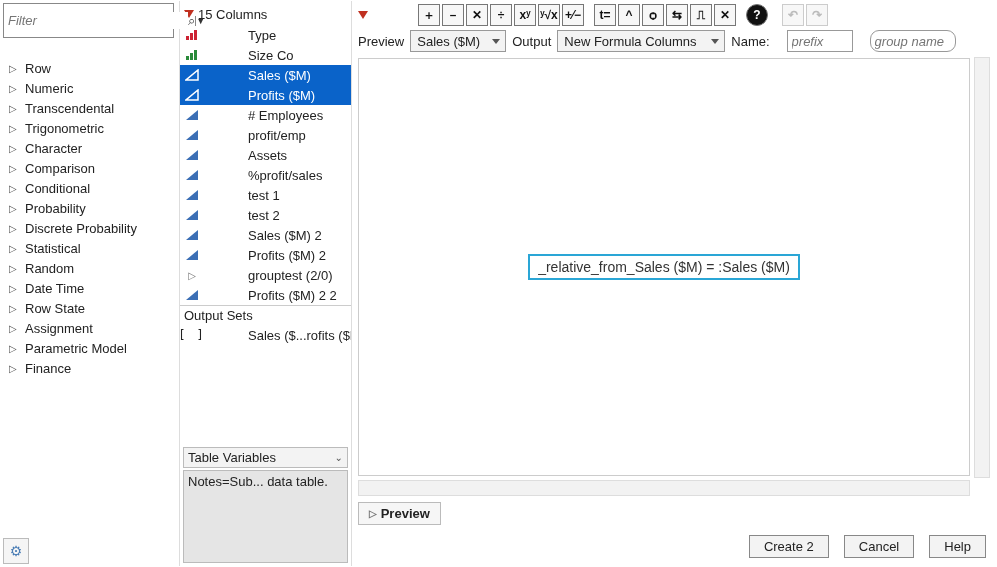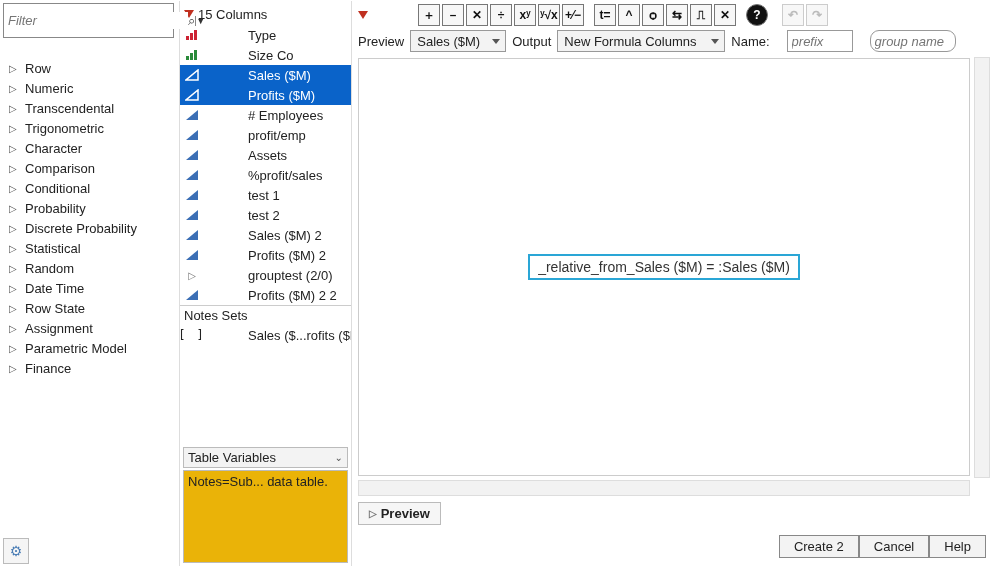--- a/index.html
+++ b/index.html
@@ -22,39 +22,39 @@
   .red-tri { display:inline-block;width:0;height:0;border-left:5px solid transparent;border-right:5px solid transparent;border-top:8px solid #c03020;margin-right:4px;vertical-align:middle;}
   .col-list { flex: 0 0 auto; max-height: 310px; overflow-y: scroll; border-bottom: 1px solid #ccc; position:relative;}
   .col-item { display: flex; align-items: center; height: 20px; padding-left: 4px; white-space: nowrap; overflow:hidden;gap:44px;}
   .col-item.sel { background: #0a63c9; color: #fff; }
   .col-item .ico { width: 16px; height: 14px; margin-right: 4px; display:inline-flex;align-items:center;justify-content:center;}
   .ico svg { display:block; }
   .colsets-header { padding: 2px 4px; }
   .colsets-list { flex: 0 0 auto; height: 120px; overflow:auto;}
   .tv-row { border:1px solid #bbb; background:#f3f3f3; margin:2px 3px; padding:2px 4px; display:flex; justify-content:space-between; align-items:center; font-size:13px;}
   .tv-row .chev{font-size:10px;color:#555;}
-  .notes-box { border:1px solid #bbb; background:#eab308; margin:0 3px 3px 3px; flex:1; padding:3px 4px; font-size:13px; min-height:60px;}
+  .notes-box { border:1px solid #bbb; background:#e5e5e5; margin:0 3px 3px 3px; flex:1; padding:3px 4px; font-size:13px; min-height:60px;}
   
   .right-panel { flex:1; display:flex; flex-direction:column; border-left:1px solid #ddd; position:relative;}
   .toolbar-row { display:flex; align-items:center; padding:3px 4px 2px 4px; gap:2px;}
   .toolbar-row .sp { width:34px;}
   .tbtn { width:22px; height:22px; border:1px solid #777; background:#f7f7f7; display:inline-flex;align-items:center;justify-content:center;font-size:12px;font-weight:bold;color:#111;cursor:default;}
   .tbtn.dim{color:#bbb;border-color:#ccc;}
   .row2 { display:flex; align-items:center; padding:2px 6px 6px 6px; gap:6px; font-size:13px;}
   .dd { border:1px solid #999; background:#f3f3f3; padding:1px 18px 1px 6px; font-size:13px; position:relative; height:22px; display:inline-flex;align-items:center;}
   .dd::after{content:"";position:absolute;right:5px;top:8px;border-left:4px solid transparent;border-right:4px solid transparent;border-top:5px solid #555;}
   .txtin { border:1px solid #999; height:22px; padding:0 4px; font-style:italic; color:#b91c1c; font-size:13px;margin-left:11px;}
   .formula-area { flex:1; border:1px solid #ccc; margin:0 26px 4px 6px; background:#fff; position:relative; display:flex;align-items:center;justify-content:center;}
   .formula-box { border:2px solid #2aa6d6; padding:3px 8px; font-size:14px; color:#333; background:#fff;}
   .hscroll { height:16px; margin:0 26px 6px 6px; background:#f2f2f2; border:1px solid #ddd;}
   .vscroll { position:absolute; right:6px; top:56px; bottom:88px; width:16px; background:#f2f2f2;border:1px solid #ddd;}
   .preview-row { display:flex; align-items:center; padding:0 6px 6px 6px; }
   .preview-btn { border:1px solid #bbb; background:#f6f6f6; padding:3px 10px; font-weight:bold; font-size:13px; display:inline-flex;align-items:center;}
   .preview-btn .tri{color:#777;font-size:10px;margin-right:4px;}
-  .footer-btns { display:flex; justify-content:flex-end; gap:0; padding:4px 10px 8px 6px;}
+  .footer-btns { display:flex; justify-content:flex-end; gap:15px; padding:4px 10px 8px 6px;}
   .btn { border:1px solid #888; background:#f3f3f3; padding:3px 14px; font-size:13px;}
   .right-red { position:absolute; left:6px; top:5px;}
   
   .col-list::-webkit-scrollbar{width:16px;background:#eee;}
   .col-list::-webkit-scrollbar-thumb{background:#cfcfcf;border:1px solid #bbb;}
 </style>
 </head>
 <body>
 
 <div class="app">
@@ -248,21 +248,21 @@
         </div>
         <div class="col-item">
           <span class="ico">
             <svg width="14" height="12">
               <path d="M1 11 L13 11 L13 1 Z" fill="#3b6fb5"></path>
             </svg>
           </span>
           <span>Profits ($M) 2 2</span>
         </div>
       </div>
-    <div class="colsets-header">Notes Sets</div>
+    <div class="colsets-header">Output Sets</div>
     <div class="colsets-list" id="colSets">
         <div class="col-item">
           <span class="ico">
             <span style="font-family:monospace;font-size:12px;letter-spacing:2px;">[ ]</span>
           </span>
           <span>Sales ($...rofits ($M)</span>
         </div>
       </div>
     <div class="tv-row">
       <span>Table Variables</span>

